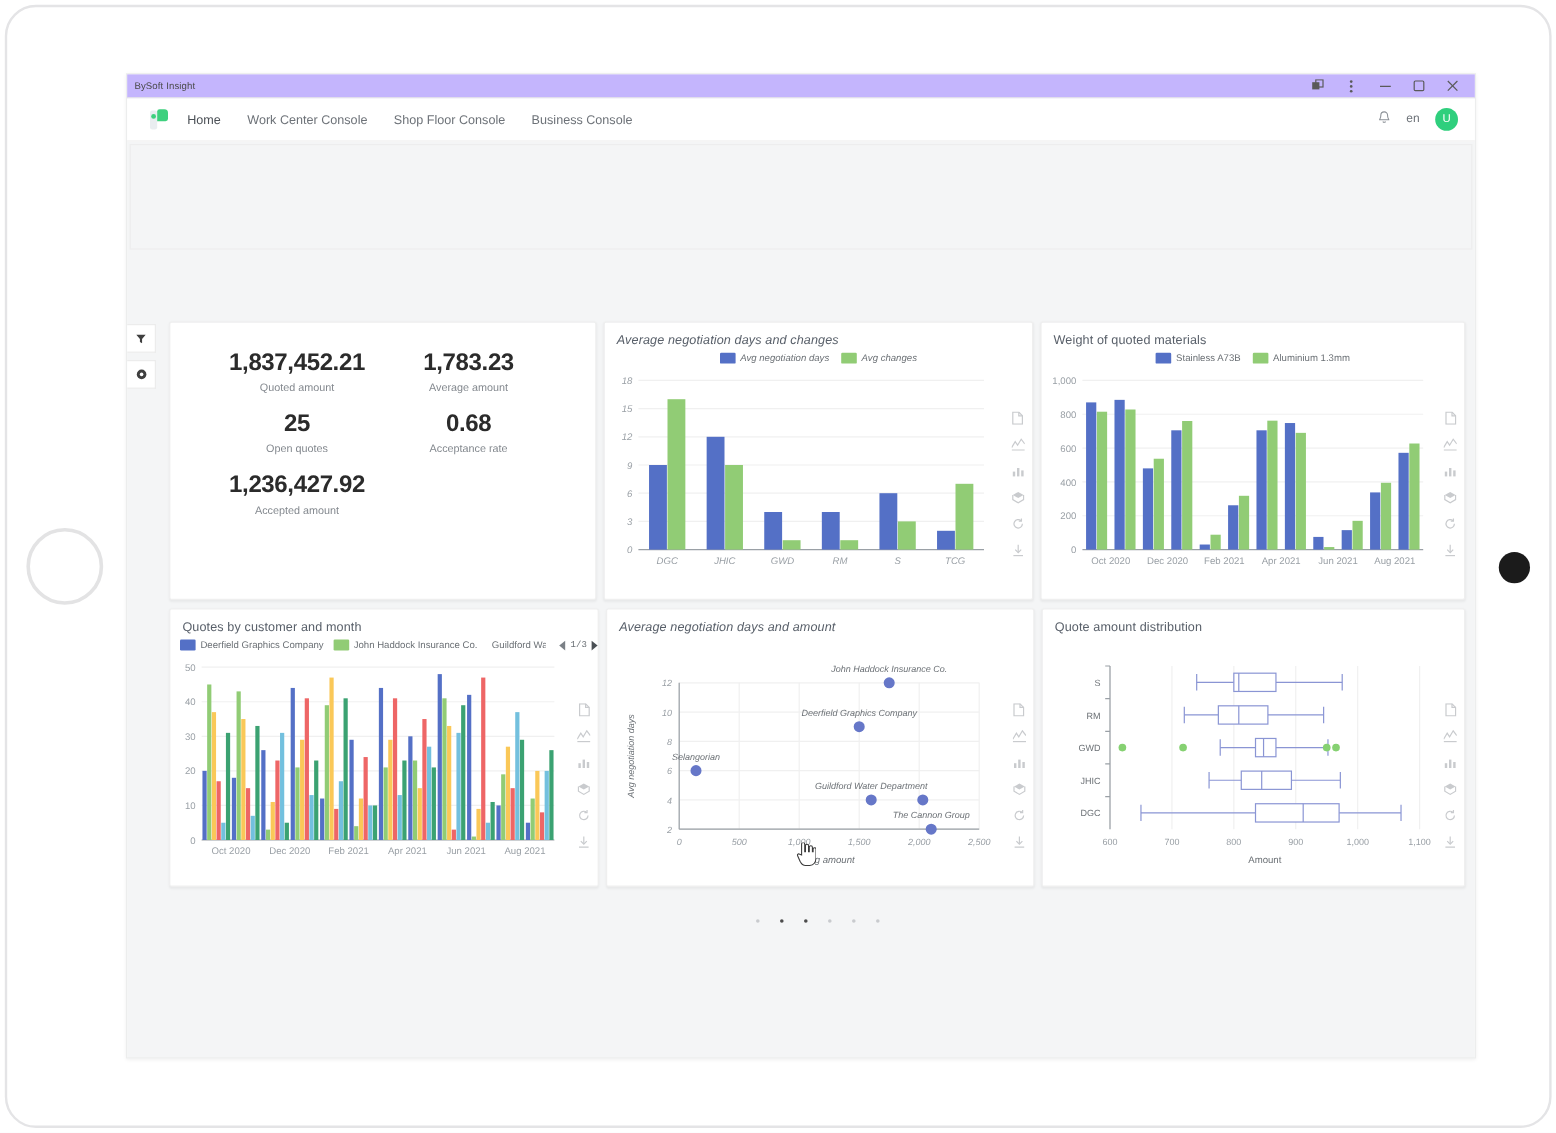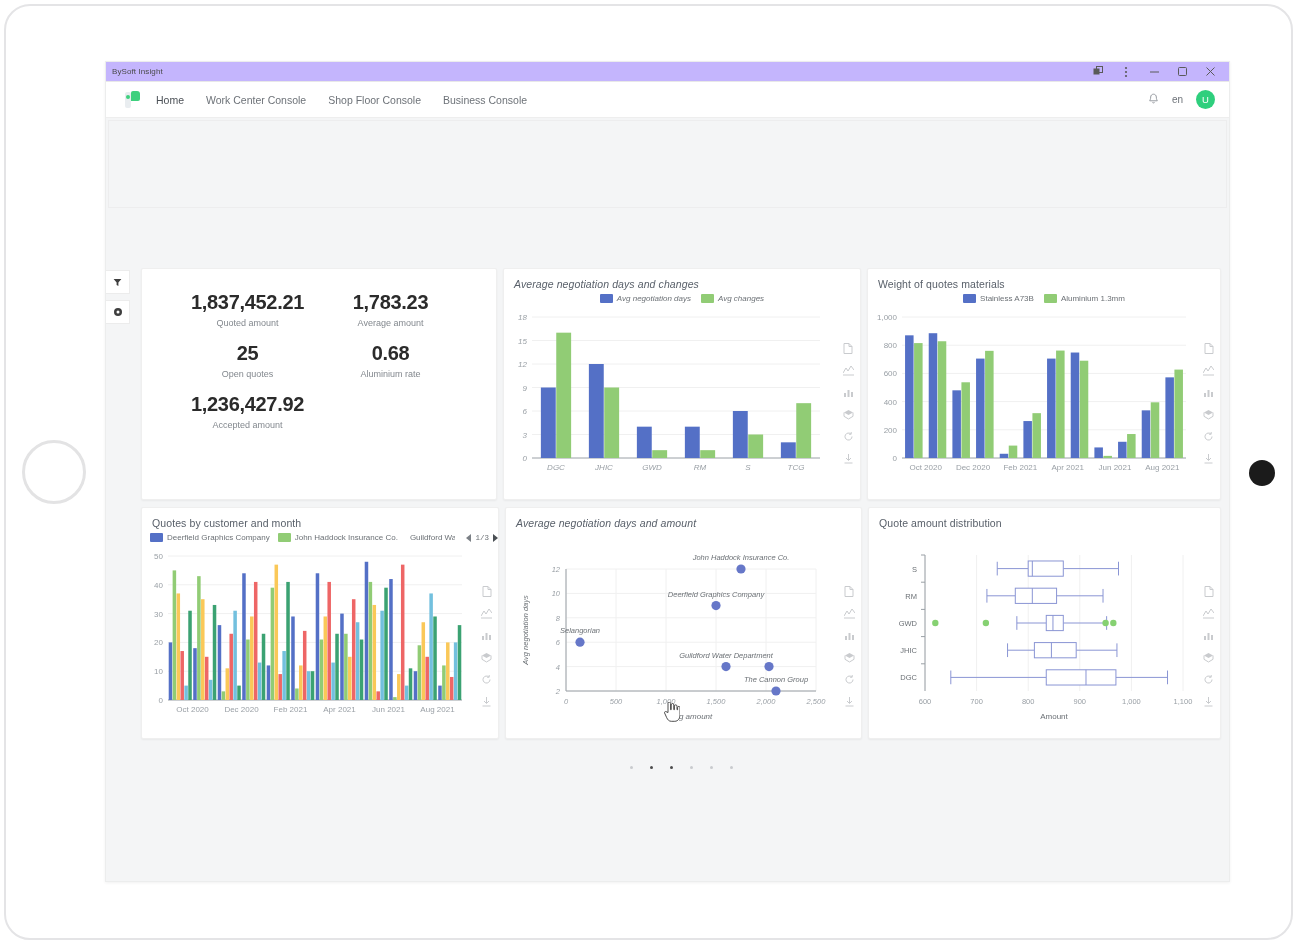--- a/index.html
+++ b/index.html
@@ -239,21 +239,21 @@
             <div class="kpi-cell">
               <div class="kpi-val">1,783.23</div>
               <div class="kpi-lbl">Average amount</div>
             </div>
             <div class="kpi-cell">
               <div class="kpi-val">25</div>
               <div class="kpi-lbl">Open quotes</div>
             </div>
             <div class="kpi-cell">
               <div class="kpi-val">0.68</div>
-              <div class="kpi-lbl">Aluminium rate</div>
+              <div class="kpi-lbl">Acceptance rate</div>
             </div>
             <div class="kpi-cell">
               <div class="kpi-val">1,236,427.92</div>
               <div class="kpi-lbl">Accepted amount</div>
             </div>
           </div>
         </div>
 
         <div class="card card-mid">
           <div class="card-title">Average negotiation days and changes</div>
@@ -337,21 +337,21 @@
                 <svg width="11" height="11" viewBox="0 0 11 11">
                   <line x1="5.5" y1="1" x2="5.5" y2="7" stroke="#c9cbce"></line>
                   <polyline points="3,5 5.5,7.5 8,5" fill="none" stroke="#c9cbce"></polyline>
                   <line x1="1.5" y1="10" x2="9.5" y2="10" stroke="#c9cbce"></line>
                 </svg>
               </span>
           </div>
         </div>
 
         <div class="card card-big">
-          <div class="card-title">Weight of quotes materials</div>
+          <div class="card-title">Weight of quoted materials</div>
           <div class="legend">
             <div class="lg-item">
               <span class="sw" style="background:#5470c6"></span>
               <span class="lg-txt">Stainless A73B</span>
             </div>
             <div class="lg-item">
               <span class="sw" style="background:#91cc75"></span>
               <span class="lg-txt">Aluminium 1.3mm</span>
             </div>
           </div>

